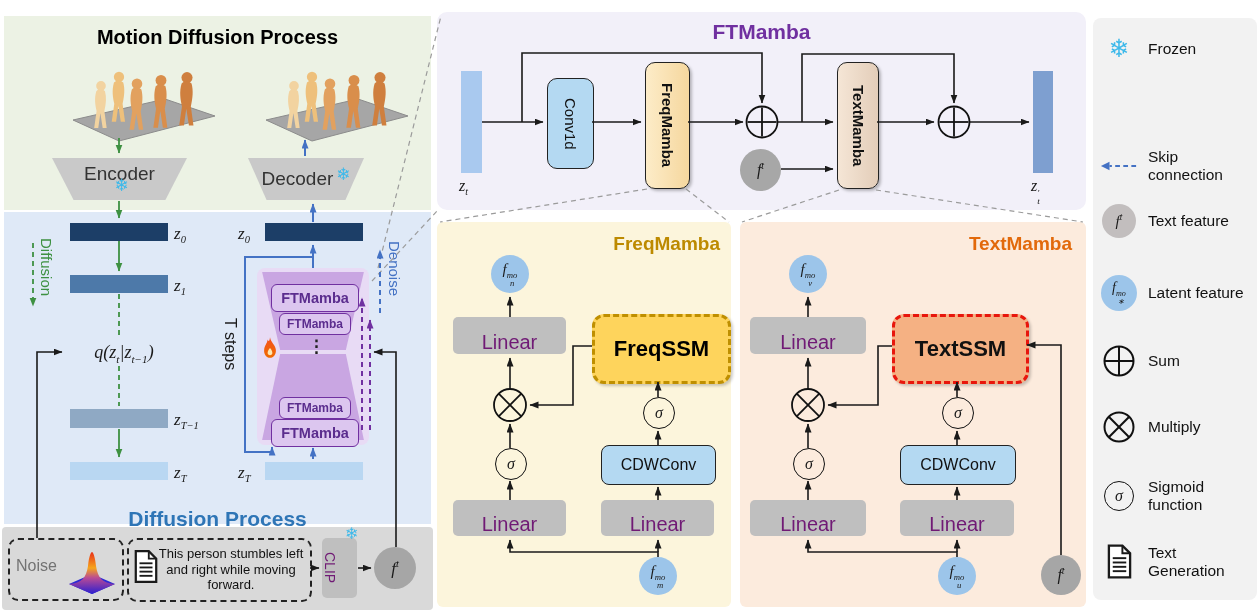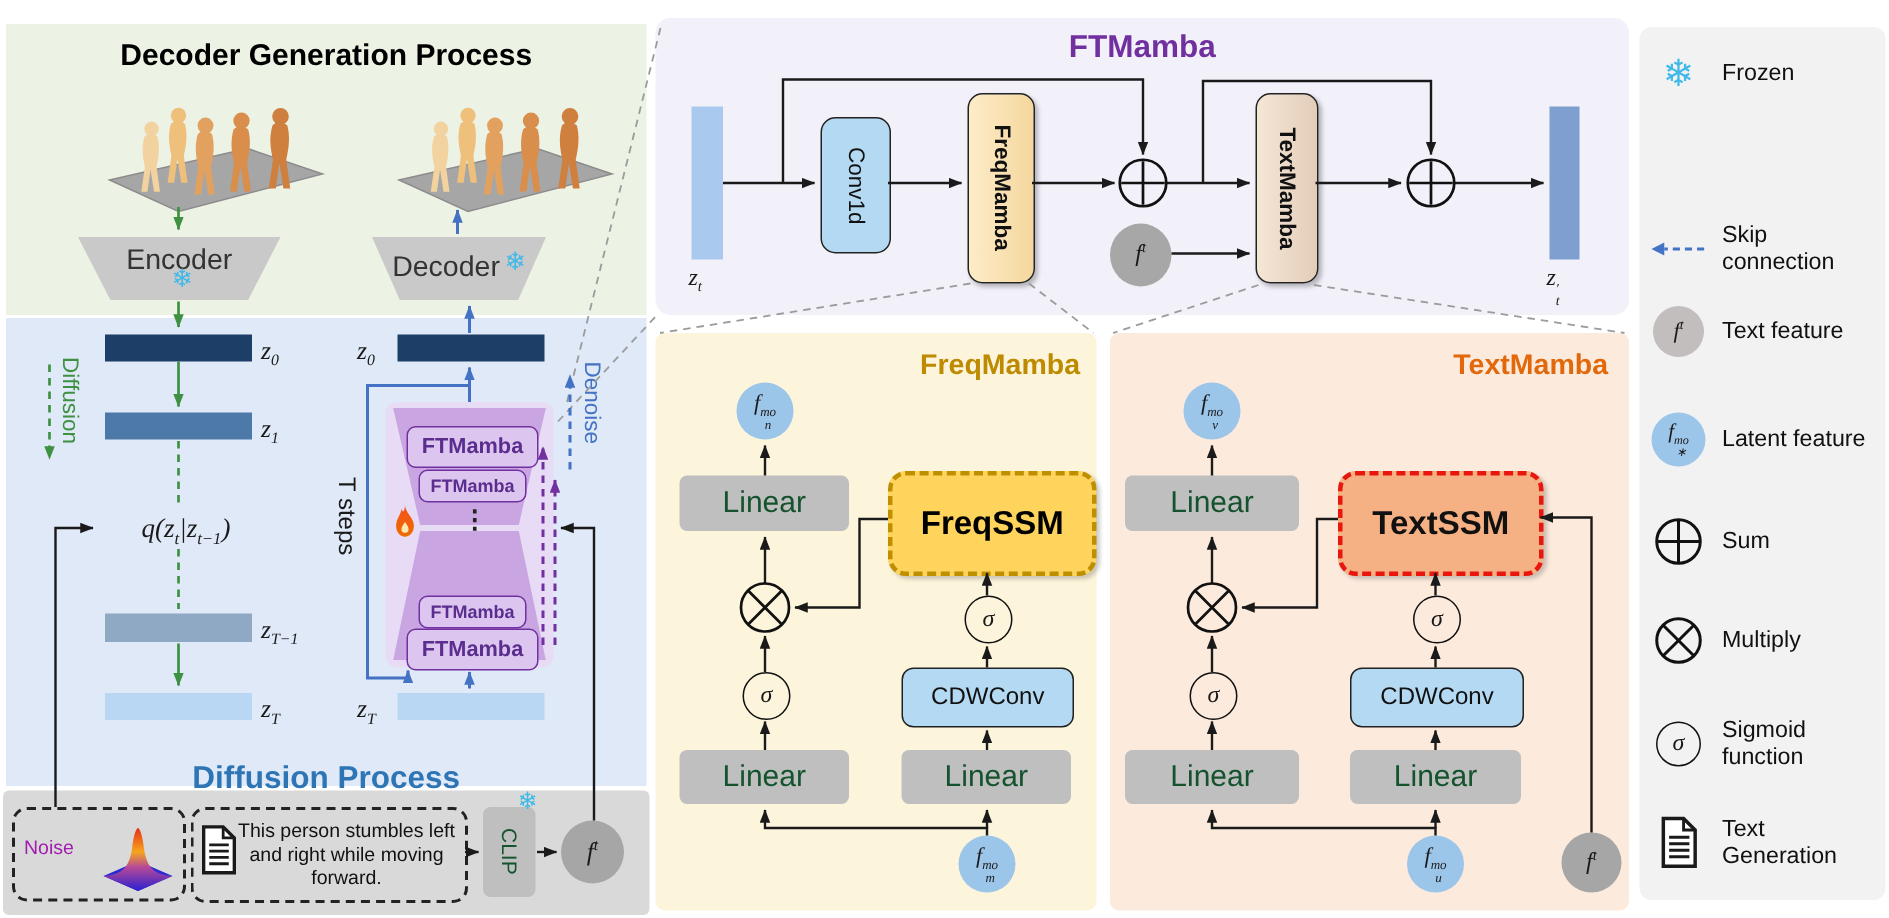--- a/index.html
+++ b/index.html
@@ -6,21 +6,21 @@
   #canvas{position:relative;width:1259px;height:612px;background:#ffffff;overflow:hidden;
           font-family:"Liberation Sans",sans-serif;color:#1a1a1a;}
   .abs{position:absolute;}
   .panel{position:absolute;}
   .vtext{writing-mode:vertical-rl;}
   .math{font-family:"Liberation Serif",serif;font-style:italic;}
   .math sub{font-size:0.62em;}
   .math sup{font-size:0.62em;}
   .ss{display:inline-flex;flex-direction:column;vertical-align:-0.5em;line-height:0.95;font-size:0.58em;}
   .center{display:flex;align-items:center;justify-content:center;text-align:center;}
-  .graybox{background:#bfbfbf;border-radius:5px;color:#14532d;}
+  .graybox{background:#bfbfbf;border-radius:5px;color:#701a75;align-items:flex-end;}
   .circ{border-radius:50%;}
   .sigma{border:1.6px solid #111;border-radius:50%;background:transparent;
          font-family:"Liberation Serif",serif;font-style:italic;font-size:16px;}
   svg{display:block;}
   #wires{position:absolute;left:0;top:0;z-index:3;pointer-events:none;}
   .lk{stroke:#1a1a1a;stroke-width:1.6;fill:none;}
   .lb{stroke:#4472c4;stroke-width:2;fill:none;}
   .lg{stroke:#3e9142;stroke-width:1.8;fill:none;}
   .lp{stroke:#7030a0;stroke-width:2;fill:none;}
   .dash{stroke-dasharray:5 4;}
@@ -41,21 +41,21 @@
 <div id="canvas">
 
   <div class="panel" style="left:4px;top:16px;width:427px;height:194px;background:#ecf2e4;"></div>
   <div class="panel" style="left:4px;top:212px;width:427px;height:312px;background:#dfe9f7;"></div>
   <div class="panel" style="left:2px;top:527px;width:431px;height:83px;background:#d9d9d9;border-radius:4px;"></div>
   <div class="panel" style="left:437px;top:12px;width:649px;height:198px;background:#f2f0f9;border-radius:10px;"></div>
   <div class="panel" style="left:437px;top:222px;width:294px;height:385px;background:#fcf5dc;border-radius:6px;"></div>
   <div class="panel" style="left:740px;top:222px;width:346px;height:385px;background:#fcebdd;border-radius:6px;"></div>
   <div class="panel" style="left:1093px;top:18px;width:164px;height:582px;background:#f2f2f2;border-radius:8px;"></div>
 
-  <div class="abs z2" style="left:4px;top:26px;width:427px;text-align:center;font-size:20px;font-weight:bold;color:#000;">Decoder Generation Process</div>
+  <div class="abs z2" style="left:4px;top:26px;width:427px;text-align:center;font-size:20px;font-weight:bold;color:#000;">Motion Diffusion Process</div>
 
   <svg class="abs z2" style="left:45px;top:42px;" width="178" height="102" viewBox="0 0 178 102">
     <defs>
       <g id="personA">
         <circle cx="0" cy="-42" r="4.6"></circle>
         <path d="M-4.5,-37 C-6.5,-30 -5.5,-24 -4.2,-18 L-6.5,-2 L-2.6,-2 L-0.6,-16 L1.6,-2 L5.4,-2 L3.2,-18 C4.8,-25 5.4,-31 3.8,-37 C1,-39.5 -2,-39.5 -4.5,-37 Z"></path>
       </g>
     </defs>
     <polygon points="28,78 120,57 170,74 74,99" fill="#a6a6a6" stroke="#8c8c8c" stroke-width="1"></polygon>
     <use href="#personA" transform="translate(56,88) scale(1.05)" fill="#f2d3a0"></use>
@@ -136,21 +136,21 @@
         <linearGradient id="fg1" x1="0" y1="0" x2="0" y2="1">
       <stop offset="0" stop-color="#f4511e"></stop>
           <stop offset="1" stop-color="#ef6c00"></stop>
         </linearGradient>
       </defs>
     <path d="M10,1 C11,7 16,9.5 16.5,15 C17,20 14,24 10,24 C6,24 3,20 3.5,15 C4,10 6.5,8.5 7.5,3.5 C8.5,6.5 9.5,5.5 10,1 Z" fill="url(#fg1)"></path>
     <path d="M10,13 C12,15.5 13,17.5 12.5,19.5 C12,21.5 8,21.5 7.5,19.5 C7,17.5 8,15.5 10,13 Z" fill="#fde8b0"></path>
   </svg>
 
   <div class="abs z2" style="left:8px;top:538px;width:112px;height:59px;border:2px dashed #222;border-radius:10px;background:#d9d9d9;"></div>
-  <div class="abs z4" style="left:16px;top:557px;font-size:13px;color:#a21caf;">Noise</div>
+  <div class="abs z4" style="left:16px;top:557px;font-size:16px;color:#737373;">Noise</div>
   <svg class="abs z4" style="left:66px;top:543px;" width="52" height="52" viewBox="0 0 52 52">
     <defs>
         <linearGradient id="gpk" x1="0" y1="0" x2="0" y2="1">
       <stop offset="0" stop-color="#e83018"></stop>
           <stop offset="0.38" stop-color="#f6a51c"></stop>
       <stop offset="0.62" stop-color="#b84a96"></stop>
           <stop offset="1" stop-color="#2b1fd0"></stop>
         </linearGradient>
       </defs>
     <polygon points="26,31 49,41 26,51 3,41" fill="#2b2bd5"></polygon>

